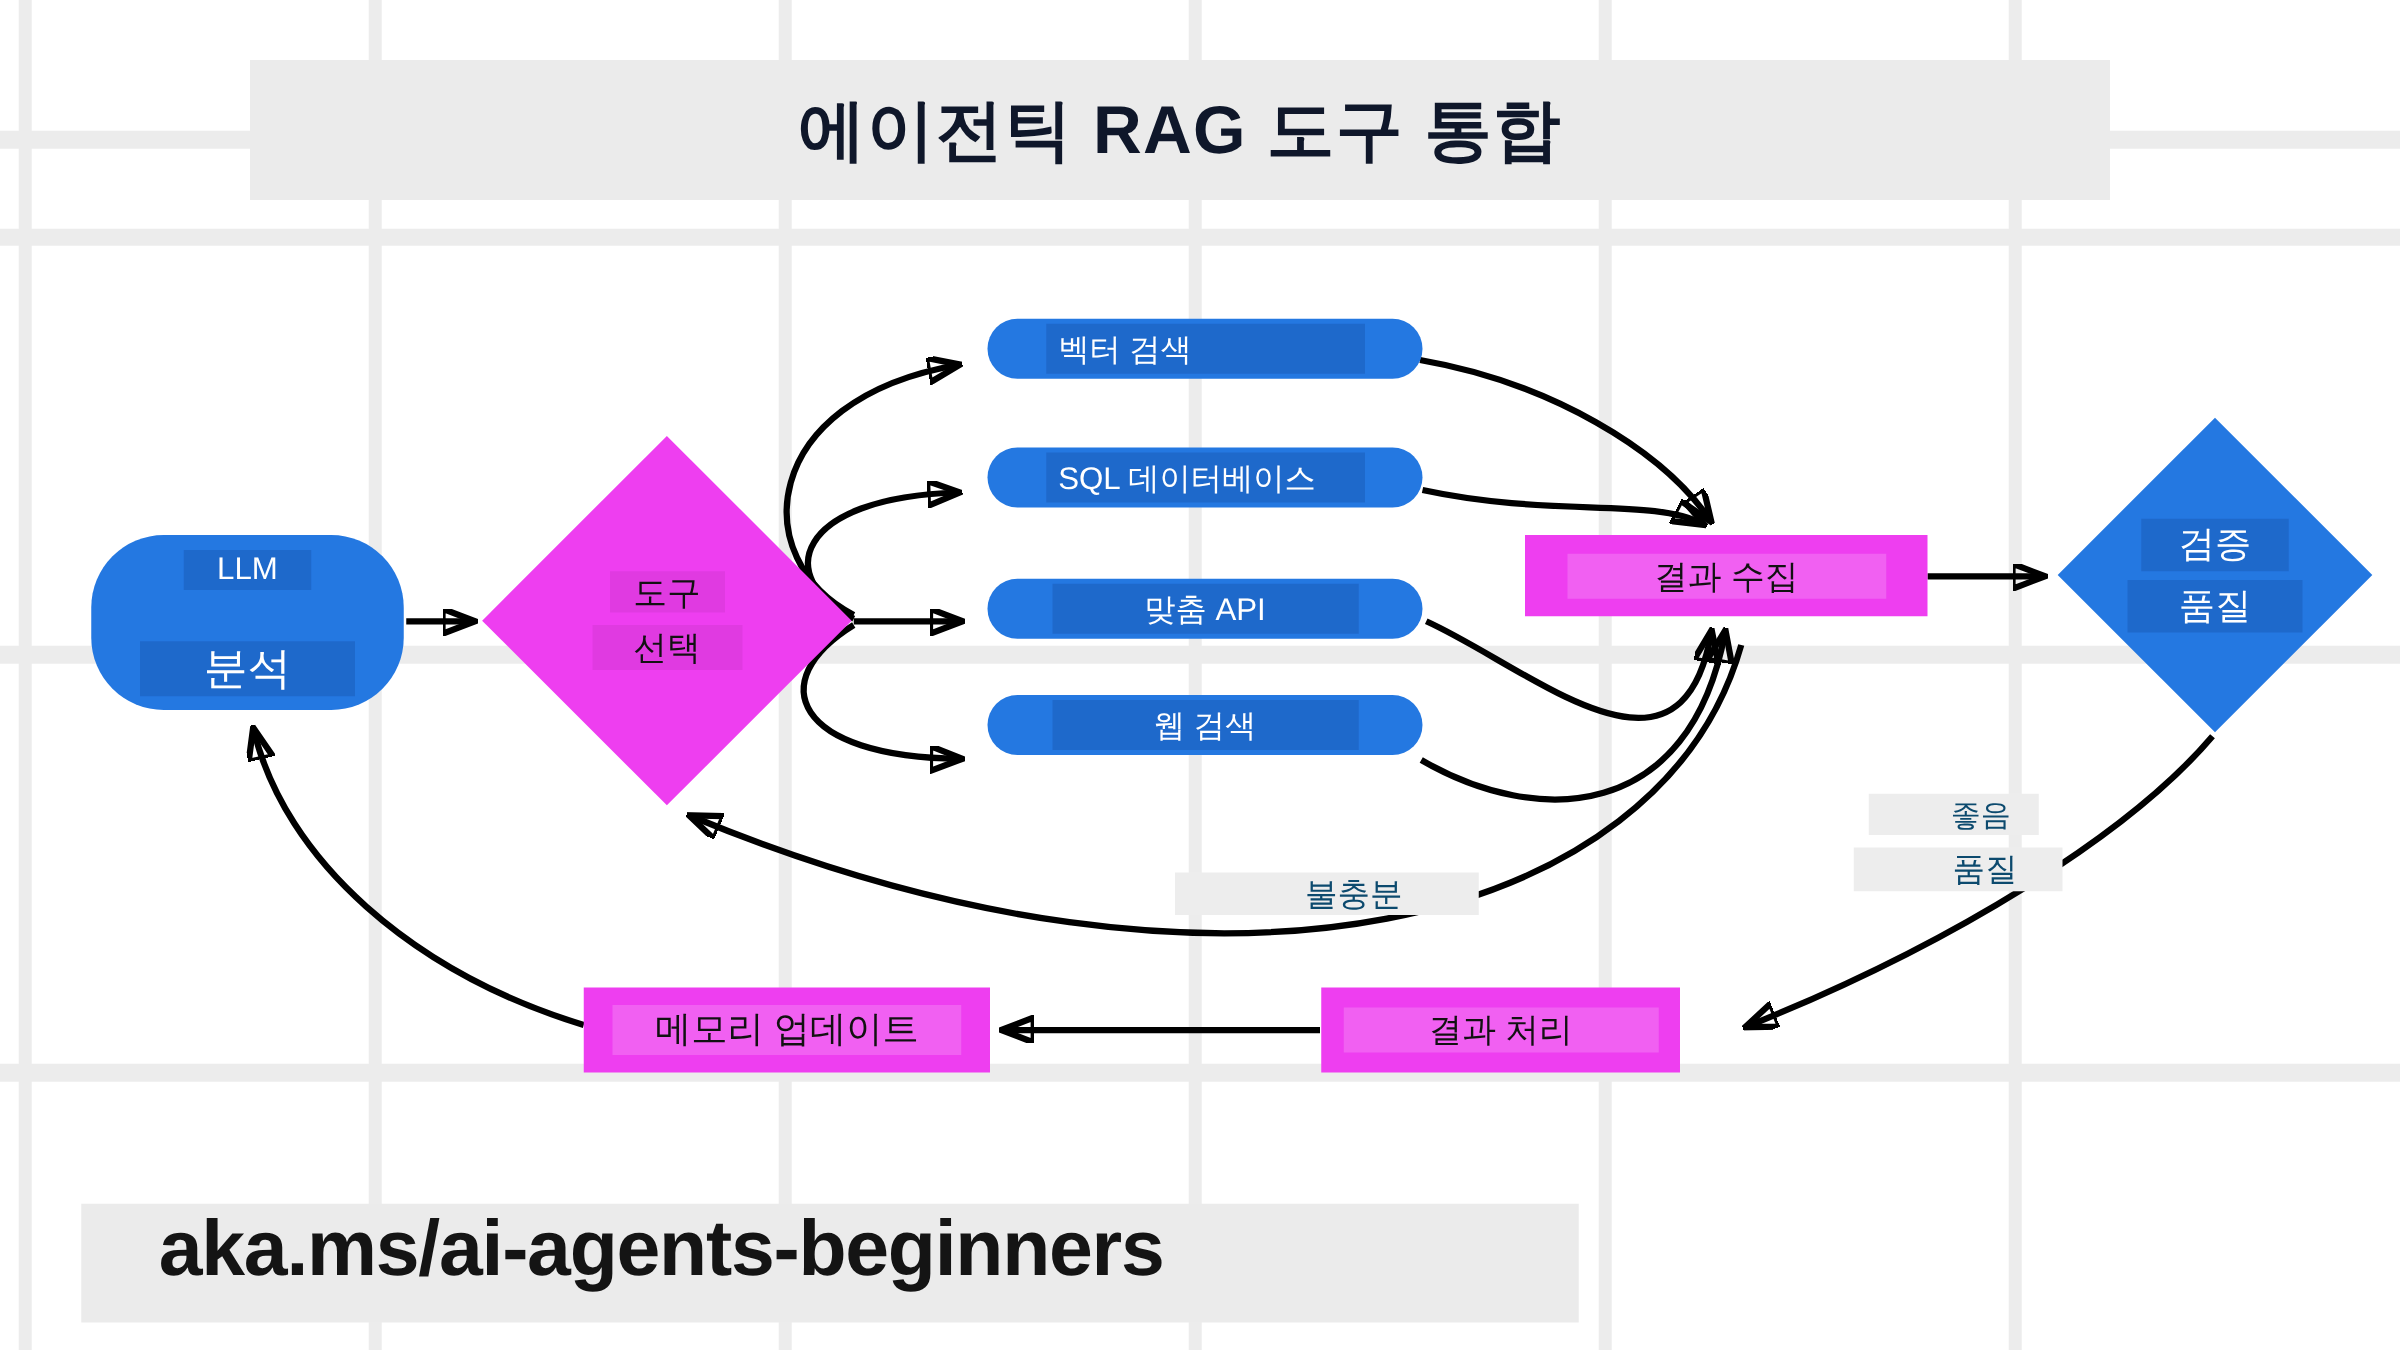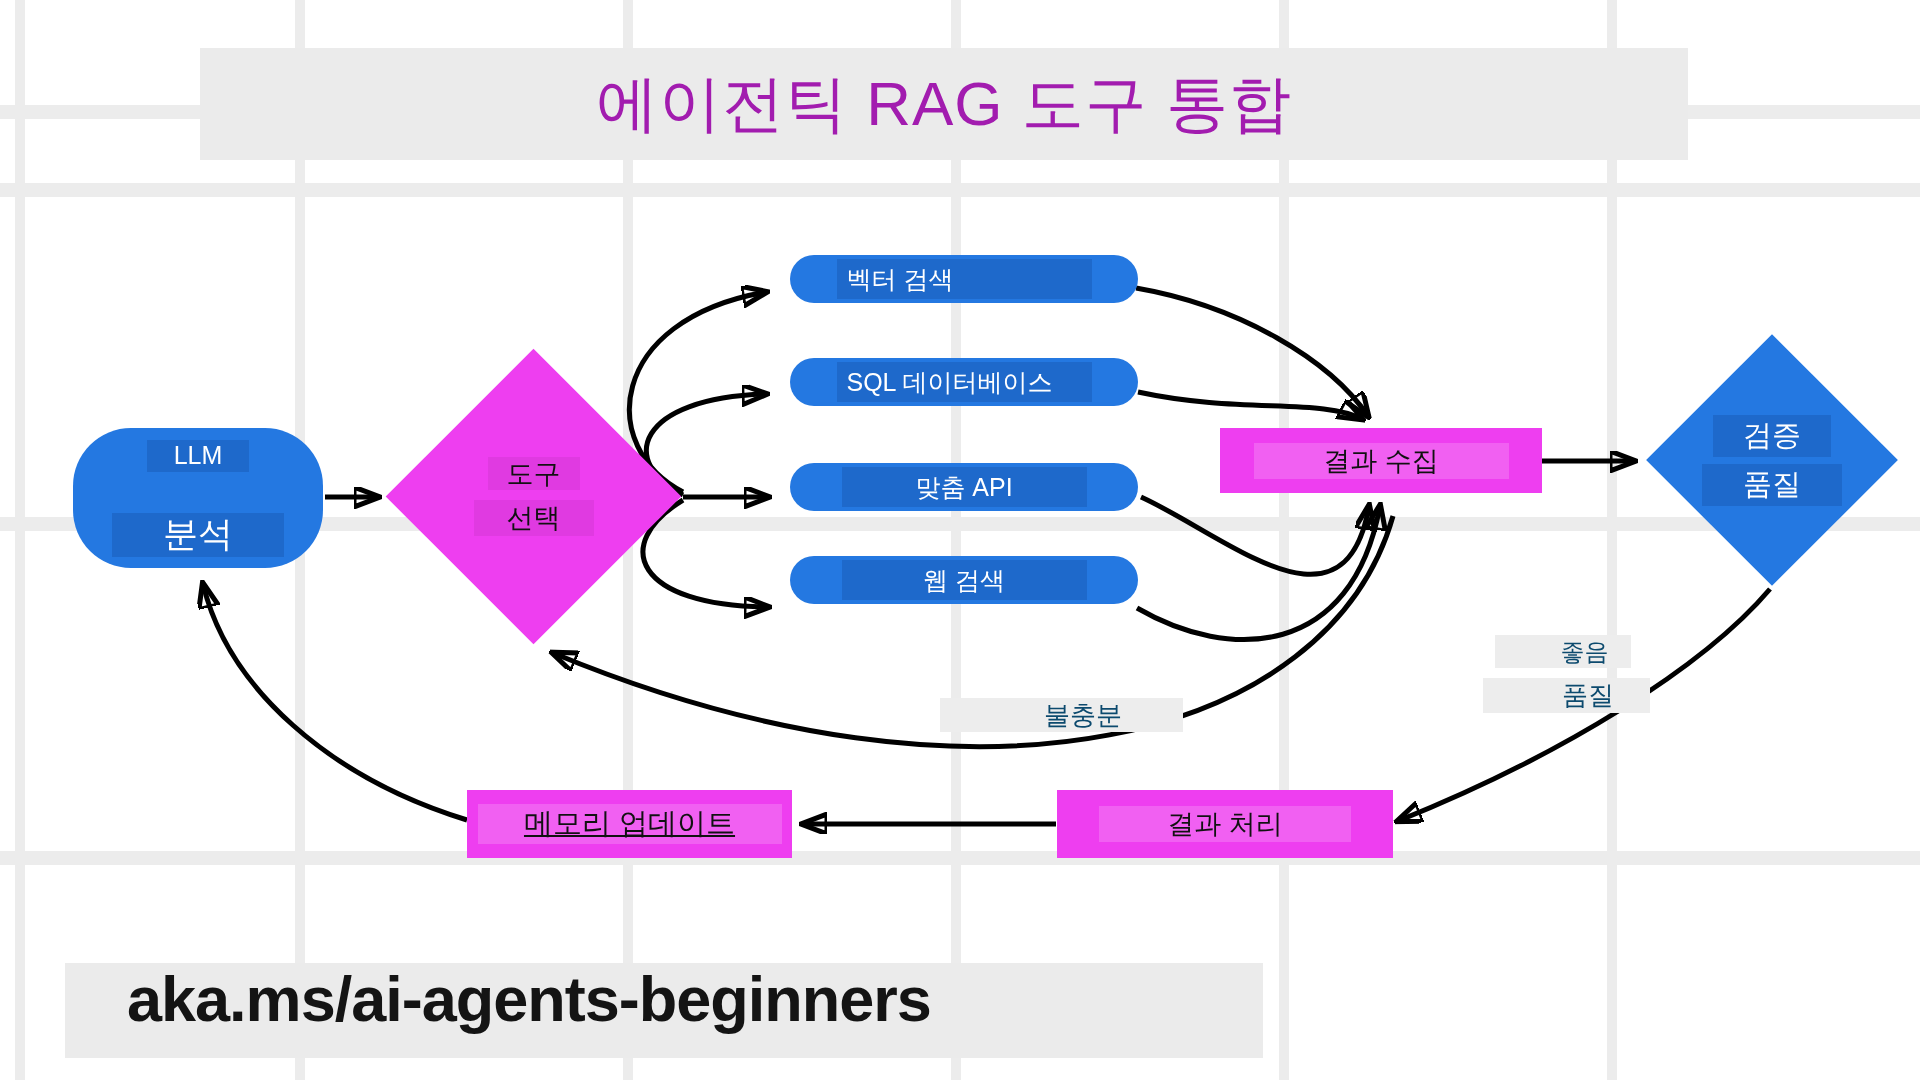--- a/index.html
+++ b/index.html
@@ -7,21 +7,21 @@
     position:relative;width:1920px;height:1080px;overflow:hidden;
     font-family:"Liberation Sans","DejaVu Sans",sans-serif;
     background-color:#ffffff;
     background-image:
       repeating-linear-gradient(90deg,#ececec 0 10px,transparent 10px 328px),
       repeating-linear-gradient(180deg,#ececec 0 14px,transparent 14px 334px);
     background-position:295px 0,0 183px;
   }
   .band{position:absolute;background:var(--band,#ebebeb);}
   #title-band{left:200px;top:48px;width:1488px;height:112px;display:flex;align-items:center;justify-content:center;}
-  #title-band .t{font-size:62px;font-weight:400;color:#a21caf;letter-spacing:1px;}
+  #title-band .t{font-size:54px;font-weight:700;color:#0f172a;letter-spacing:1px;}
   #footer-band{left:65px;top:963px;width:1198px;height:95px;display:flex;align-items:flex-start;}
   #footer-band .t{font-size:63px;font-weight:600;color:#141414;padding-left:62px;letter-spacing:-1px;}
 
   svg.wires{position:absolute;left:0;top:0;pointer-events:none;}
   svg.wires path,svg.wires line{stroke:var(--arrow,#000);stroke-width:5;fill:none;}
 
   .node{position:absolute;display:flex;flex-direction:column;align-items:center;justify-content:center;gap:9px;}
   .blue{background:var(--blue,#2478e1);}
   .magenta{background:var(--magenta,#ee3ef0);}
   .rounded{border-radius:58px;gap:41px;}
@@ -102,25 +102,25 @@
     <div class="chip on-magenta-light" style="width:255px;height:36px;font-size:27px;">결과 수집</div>
   </div>
 
   <div class="diamond blue" style="left:1683px;top:371px;width:178px;height:178px;">
     <div class="diamond-inner" style="gap:7px;">
       <div class="chip on-blue" style="width:118px;height:42px;font-size:29px;">검증</div>
       <div class="chip on-blue" style="width:140px;height:42px;font-size:29px;">품질</div>
     </div>
   </div>
 
-  <div class="node magenta rect" style="left:1057px;top:790px;width:336px;">
+  <div class="node magenta rect" style="left:1057px;top:790px;width:287px;">
     <div class="chip on-magenta-light" style="width:252px;height:36px;font-size:27px;">결과 처리</div>
   </div>
 
   <div class="node magenta rect" style="left:467px;top:790px;width:325px;">
-    <div class="chip on-magenta-light" style="width:304px;height:40px;font-size:29px;text-decoration:underline;">메모리 업데이트</div>
+    <div class="chip on-magenta-light" style="width:279px;height:40px;font-size:29px;">메모리 업데이트</div>
   </div>
 
   <div class="mini-label" style="left:1495px;top:635px;width:93px;height:33px;font-size:24px;">좋음</div>
   <div class="mini-label" style="left:1483px;top:678px;width:124px;height:35px;font-size:26px;">품질</div>
   <div class="mini-label" style="left:940px;top:698px;width:200px;height:34px;font-size:26px;">불충분</div>
 
 </div>
 
 </body></html>

